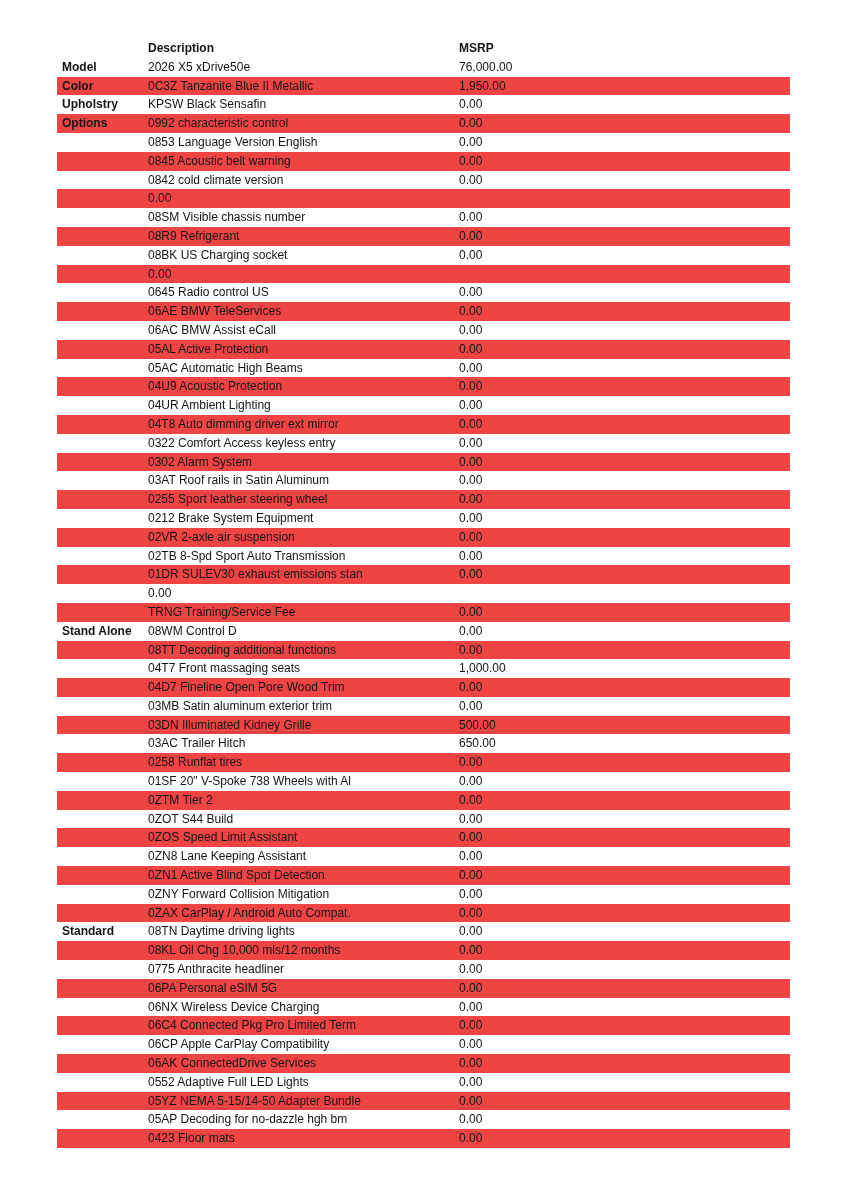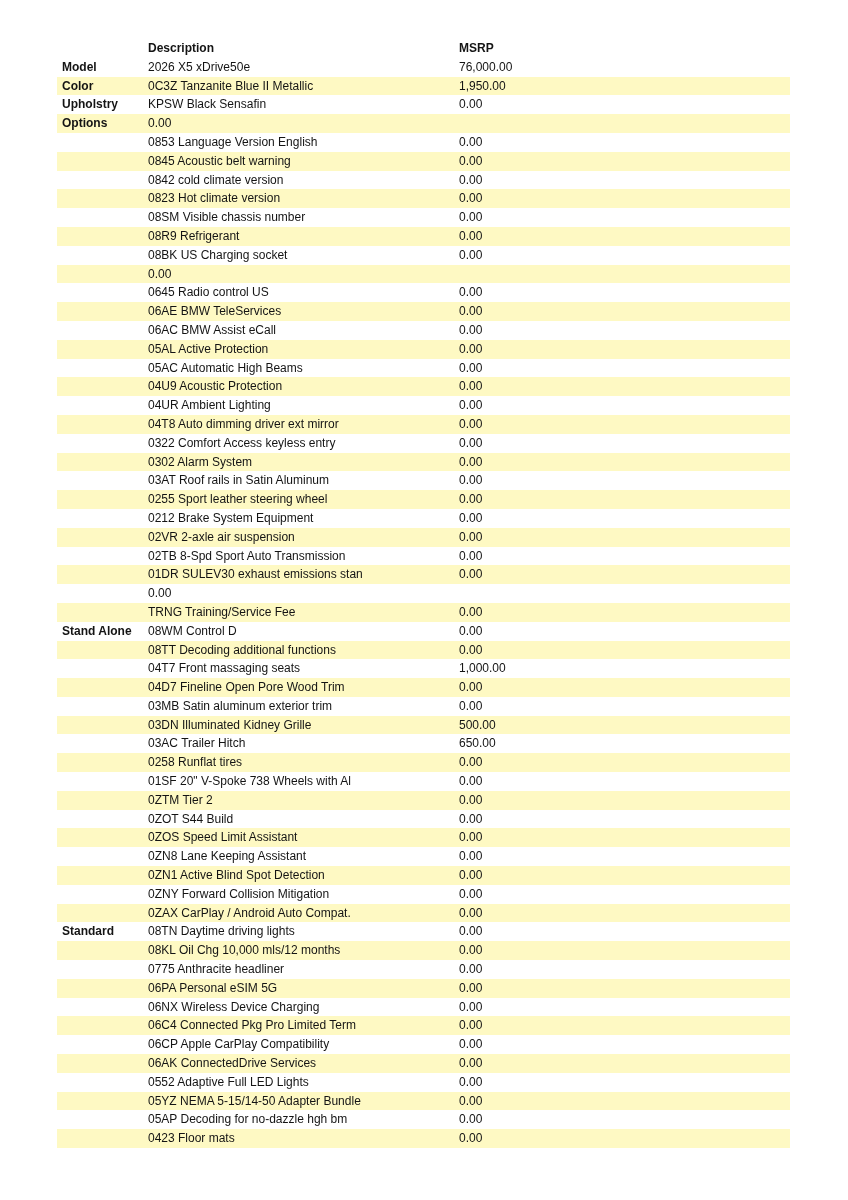--- a/index.html
+++ b/index.html
@@ -22,21 +22,21 @@
     top: 39px;
     width: 733px;
   }
   .row {
     display: flex;
     height: 18.8px;
     line-height: 18.8px;
     font-size: 12px;
     white-space: nowrap;
   }
-  .row.shaded { background: #fef9c3; }
+  .row.shaded { background: #ef4444; }
   .cell { overflow: hidden; }
   .cell.cat  { width: 91px;  padding-left: 5px; font-weight: bold; }
   .cell.desc { width: 311px; }
   .cell.msrp { width: 149px; text-align: left; }
   .cell.tail { width: 182px; }
   .header-row .desc,
   .header-row .msrp { font-weight: 700; }
 </style>
 </head>
 <body>
@@ -63,20 +63,21 @@
           <div class="cell tail"></div>
         </div>
         <div class="row">
           <div class="cell cat">Upholstry</div>
           <div class="cell desc">KPSW Black Sensafin</div>
           <div class="cell msrp">0.00</div>
           <div class="cell tail"></div>
         </div>
         <div class="row shaded">
           <div class="cell cat">Options</div>
+          <div class="cell desc">0992 characteristic control</div>
           <div class="cell msrp">0.00</div>
           <div class="cell tail"></div>
         </div>
         <div class="row">
           <div class="cell cat"></div>
           <div class="cell desc">0853 Language Version English</div>
           <div class="cell msrp">0.00</div>
           <div class="cell tail"></div>
         </div>
         <div class="row shaded">
@@ -86,21 +87,20 @@
           <div class="cell tail"></div>
         </div>
         <div class="row">
           <div class="cell cat"></div>
           <div class="cell desc">0842 cold climate version</div>
           <div class="cell msrp">0.00</div>
           <div class="cell tail"></div>
         </div>
         <div class="row shaded">
           <div class="cell cat"></div>
-          <div class="cell desc">0823 Hot climate version</div>
           <div class="cell msrp">0.00</div>
           <div class="cell tail"></div>
         </div>
         <div class="row">
           <div class="cell cat"></div>
           <div class="cell desc">08SM Visible chassis number</div>
           <div class="cell msrp">0.00</div>
           <div class="cell tail"></div>
         </div>
         <div class="row shaded">

